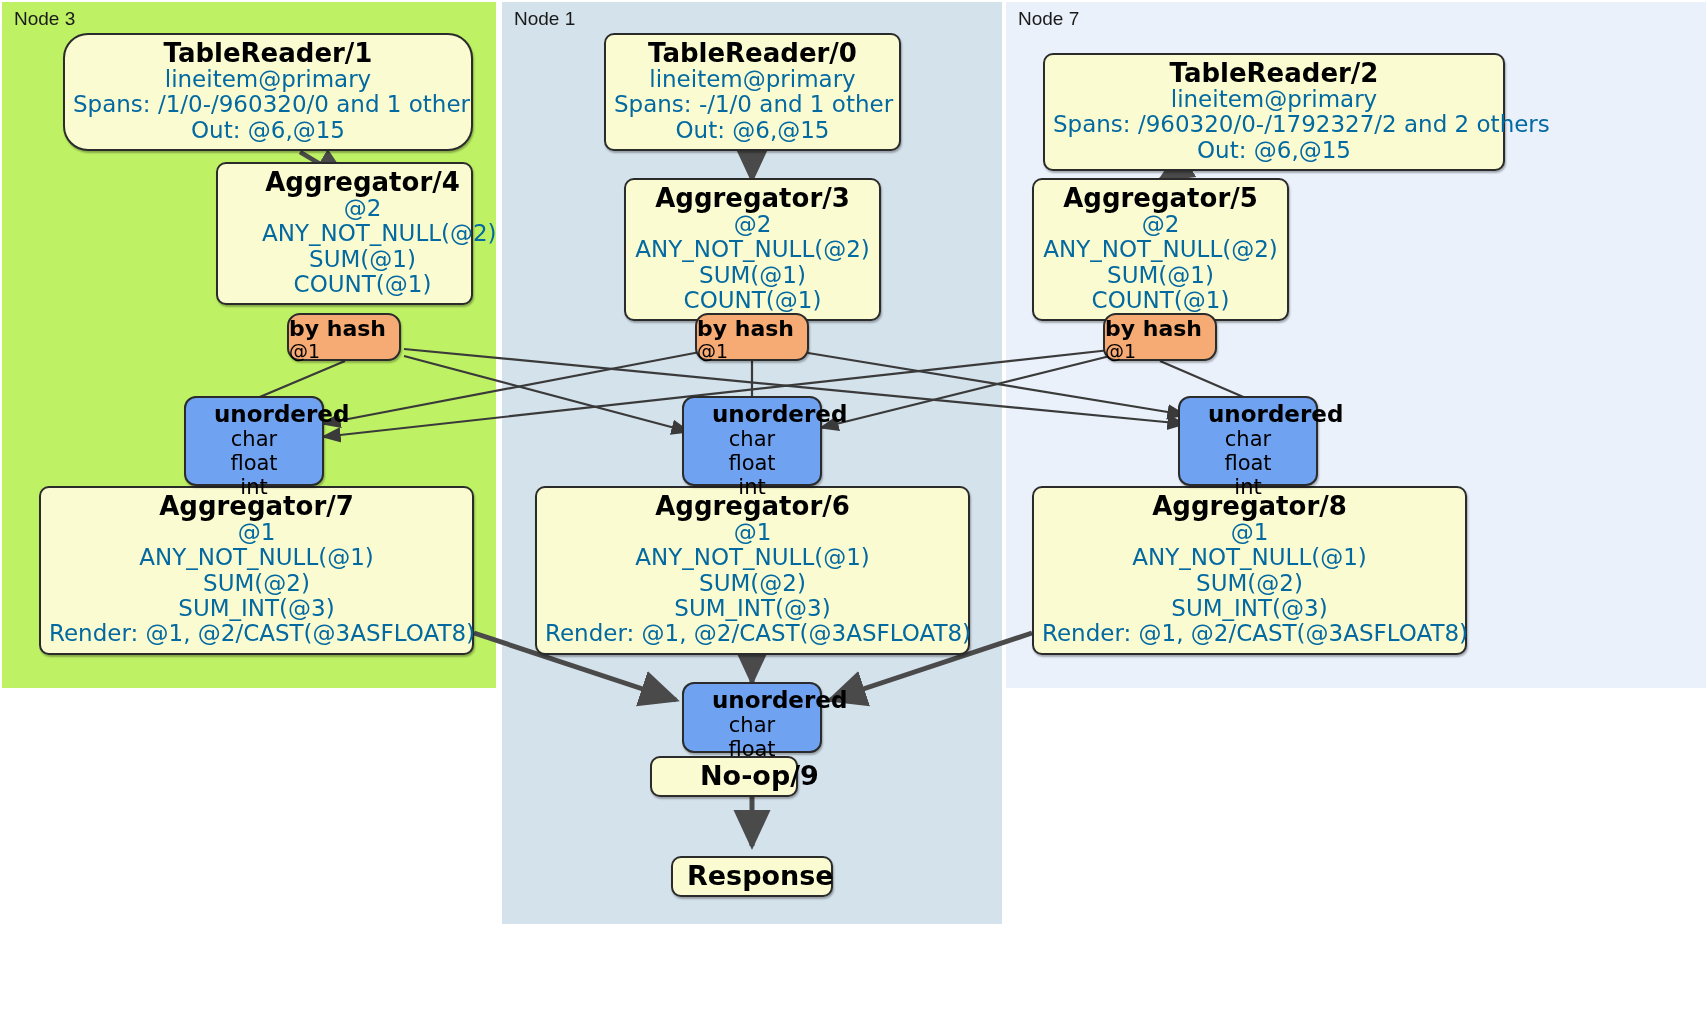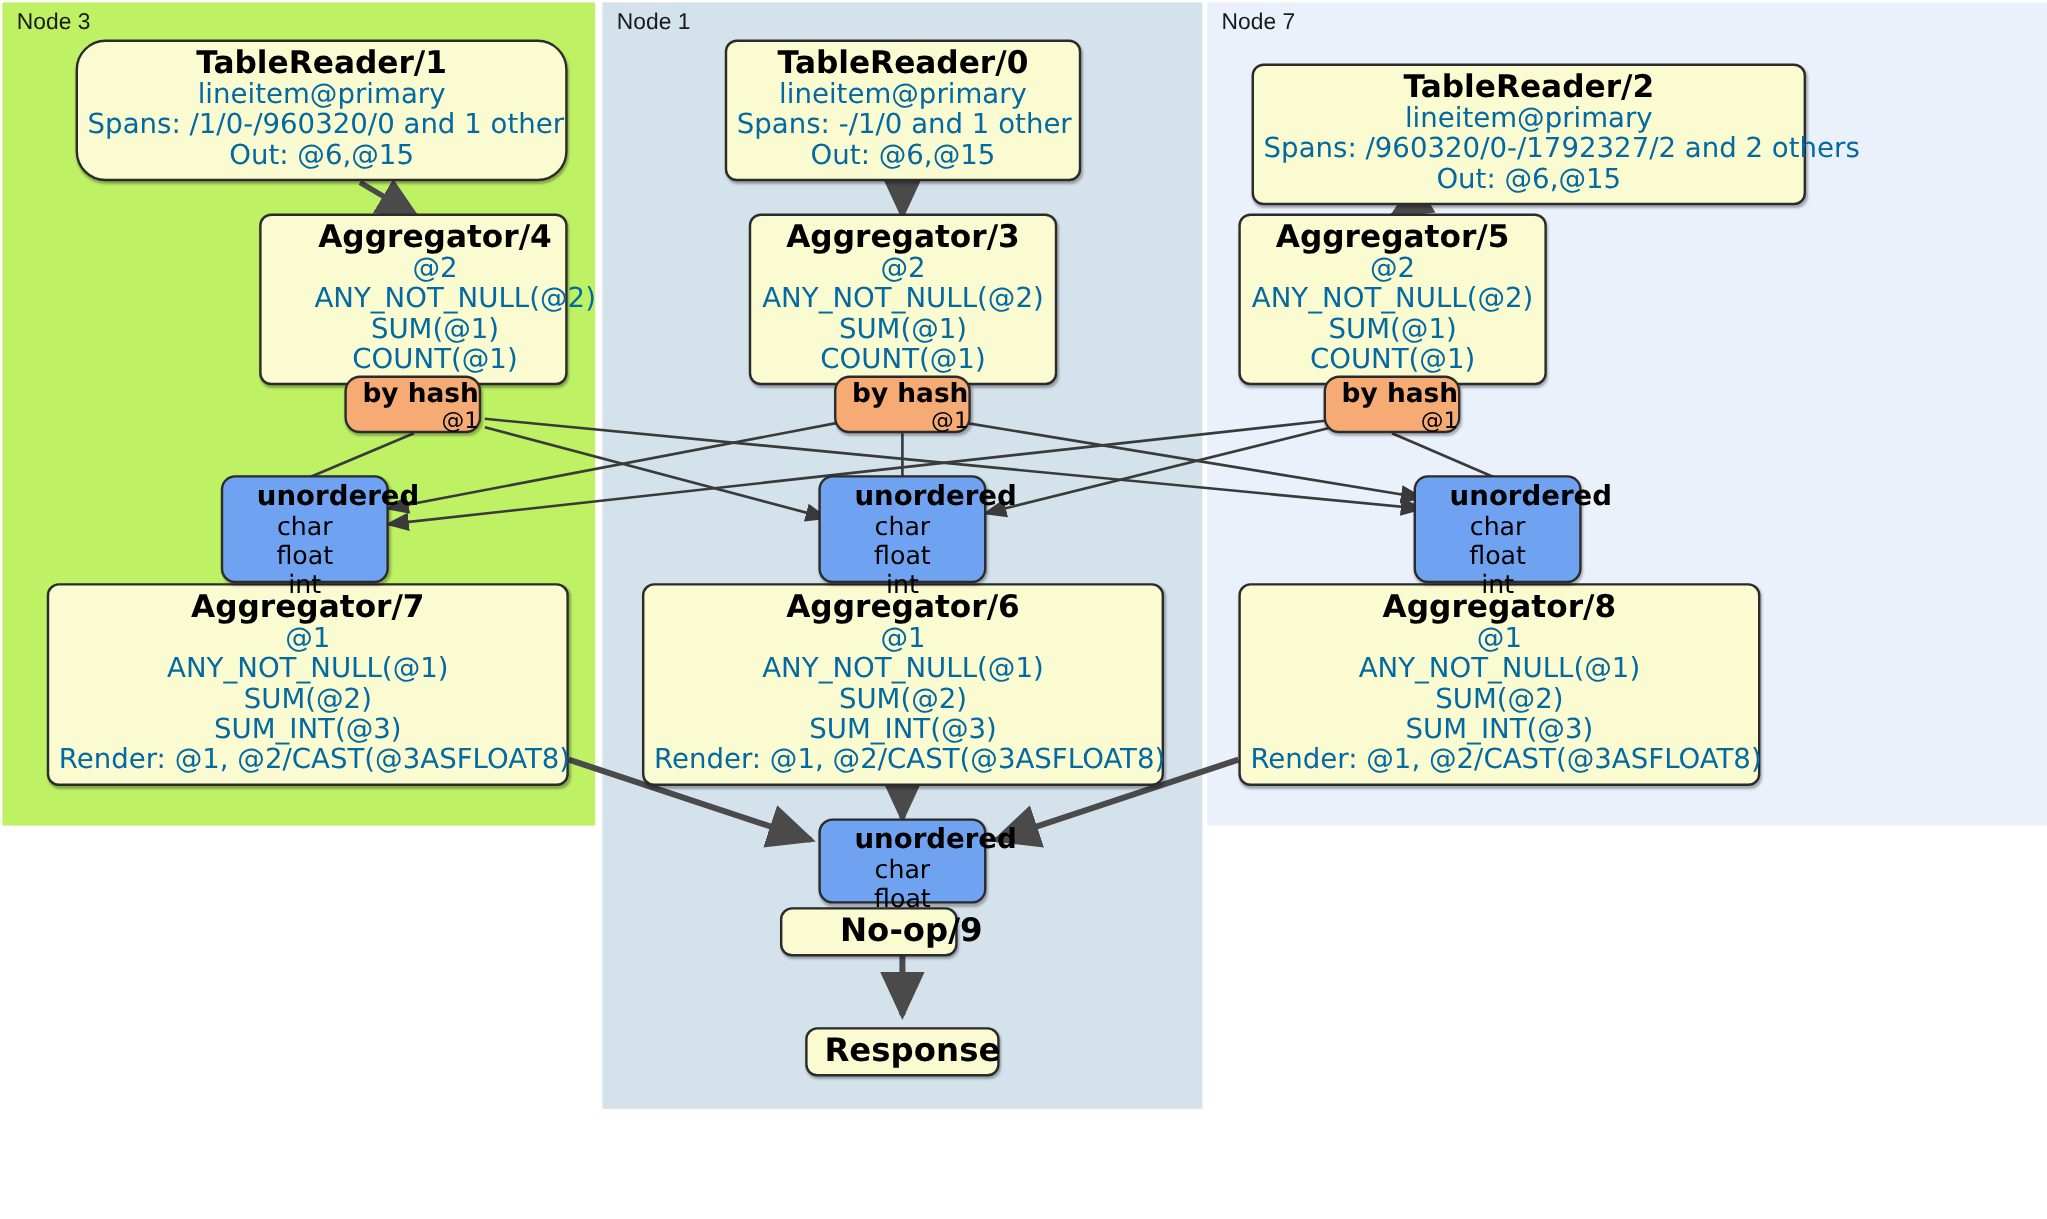--- a/index.html
+++ b/index.html
@@ -77,21 +77,21 @@
     font-size: 27px;
   }
 
   
   .router {
     position: absolute;
     box-sizing: border-box;
     background: #f6ab74;
     border: 2px solid #2b2b2b;
     border-radius: 13px;
-    text-align: right;
+    text-align: left;
     padding: 2px 0 3px 0;
     z-index: 5;
     box-shadow: 1px 2px 2px rgba(0,0,0,0.28);
   }
   .router .title {
     font-weight: bold;
     font-size: 22px;
     line-height: 1.1;
     color: #000;
     white-space: nowrap;
@@ -201,21 +201,21 @@
     <div class="line">Out: @6,@15</div>
   </div>
 
   <div class="proc" style="left:1043px; top:33px; width:462px;margin-top:20px;">
     <div class="title">TableReader/2</div>
     <div class="line">lineitem@primary</div>
     <div class="line">Spans: /960320/0-/1792327/2 and 2 others</div>
     <div class="line">Out: @6,@15</div>
   </div>
 
-  <div class="proc" style="left:216px; top:178px; width:257px;padding-left:44px;">
+  <div class="proc" style="left:216px; top:162px; width:257px;padding-left:44px;">
     <div class="title">Aggregator/4</div>
     <div class="line">@2</div>
     <div class="line">ANY_NOT_NULL(@2)</div>
     <div class="line">SUM(@1)</div>
     <div class="line">COUNT(@1)</div>
   </div>
 
   <div class="proc" style="left:624px; top:178px; width:257px;">
     <div class="title">Aggregator/3</div>
     <div class="line">@2</div>

